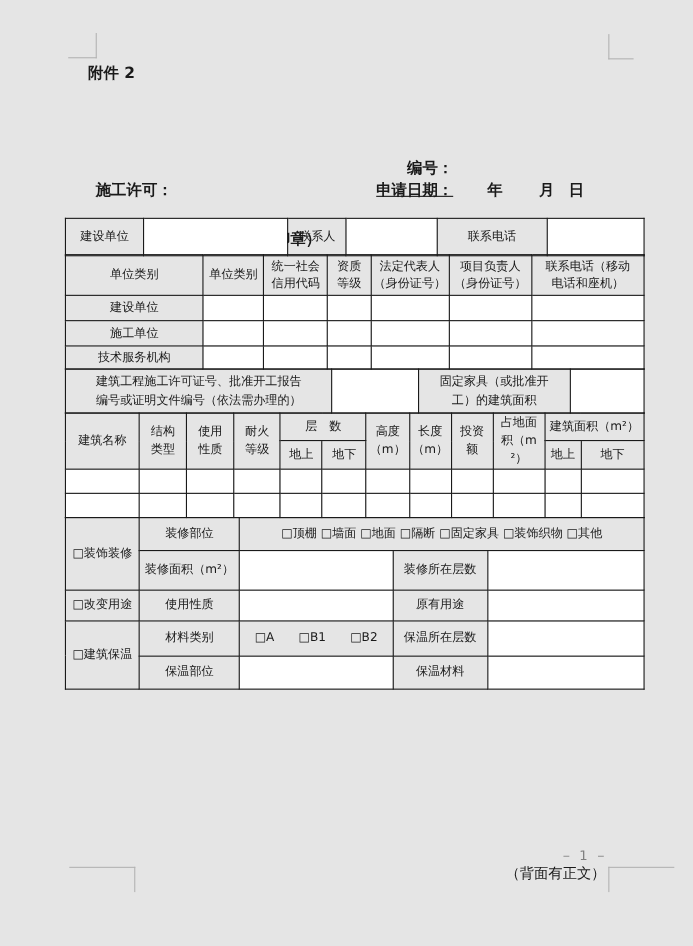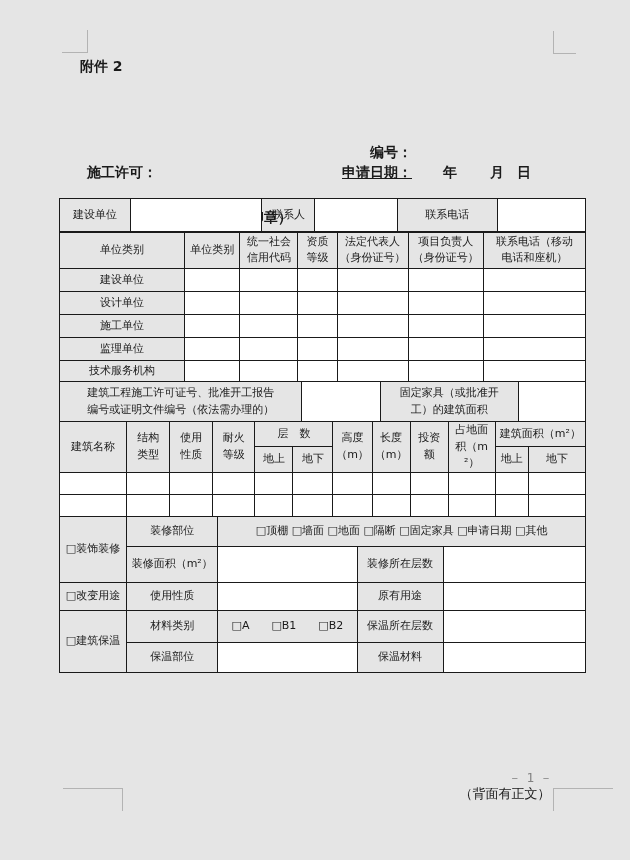--- a/index.html
+++ b/index.html
@@ -134,39 +134,21 @@
       <tr style="height:23px">
         <td>建设单位</td>
         <td class="fill"></td>
             <td class="fill"></td>
             <td class="fill"></td>
             <td class="fill"></td>
             <td class="fill"></td>
             <td class="fill"></td>
       </tr>
       <tr style="height:23px">
-        <td>设计单位</td>
-        <td class="fill"></td>
-            <td class="fill"></td>
-            <td class="fill"></td>
-            <td class="fill"></td>
-            <td class="fill"></td>
-            <td class="fill"></td>
-      </tr>
-      <tr style="height:23px">
         <td>施工单位</td>
-        <td class="fill"></td>
-            <td class="fill"></td>
-            <td class="fill"></td>
-            <td class="fill"></td>
-            <td class="fill"></td>
-            <td class="fill"></td>
-      </tr>
-      <tr style="height:23px">
-        <td>监理单位</td>
         <td class="fill"></td>
             <td class="fill"></td>
             <td class="fill"></td>
             <td class="fill"></td>
             <td class="fill"></td>
             <td class="fill"></td>
       </tr>
       <tr style="height:21px">
         <td>技术服务机构</td>
         <td class="fill"></td>
@@ -293,21 +275,21 @@
           <col style="width:67px">
           <col style="width:91px">
           <col style="width:139px">
           <col style="width:86px">
           <col style="width:142px">
         </colgroup>
       <tbody>
           <tr style="height:30px">
         <td rowspan="2">□装饰装修</td>
         <td>装修部位</td>
-        <td colspan="3">□顶棚 □墙面 □地面 □隔断 □固定家具 □申请日期 □其他</td>
+        <td colspan="3">□顶棚 □墙面 □地面 □隔断 □固定家具 □装饰织物 □其他</td>
       </tr>
       <tr style="height:36px">
         <td>装修面积（m²）</td>
         <td class="fill"></td>
         <td>装修所在层数</td>
         <td class="fill"></td>
       </tr>
       <tr style="height:28px">
         <td>□改变用途</td>
         <td>使用性质</td>

